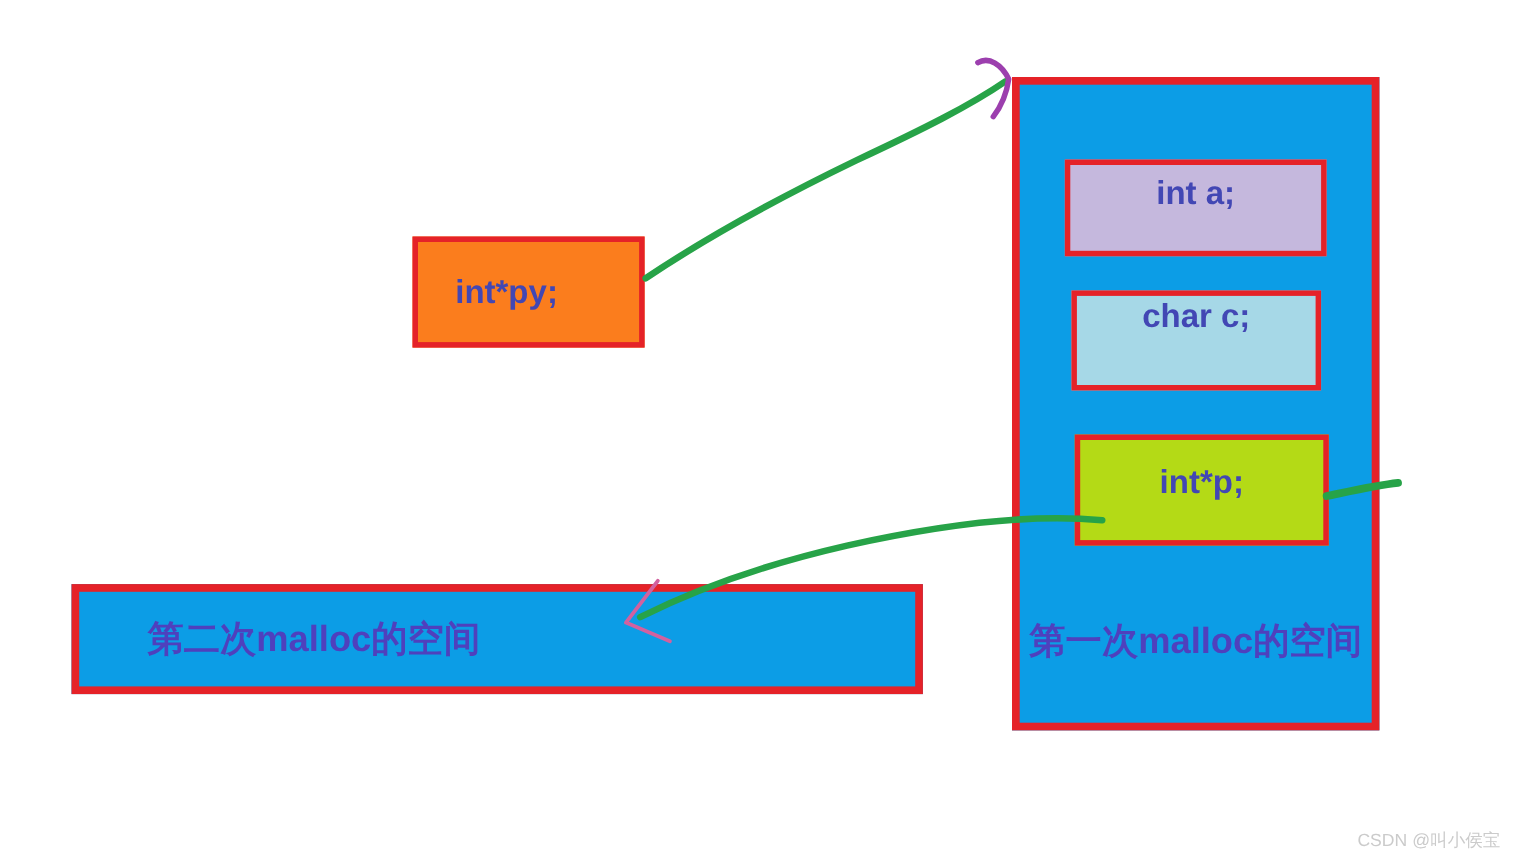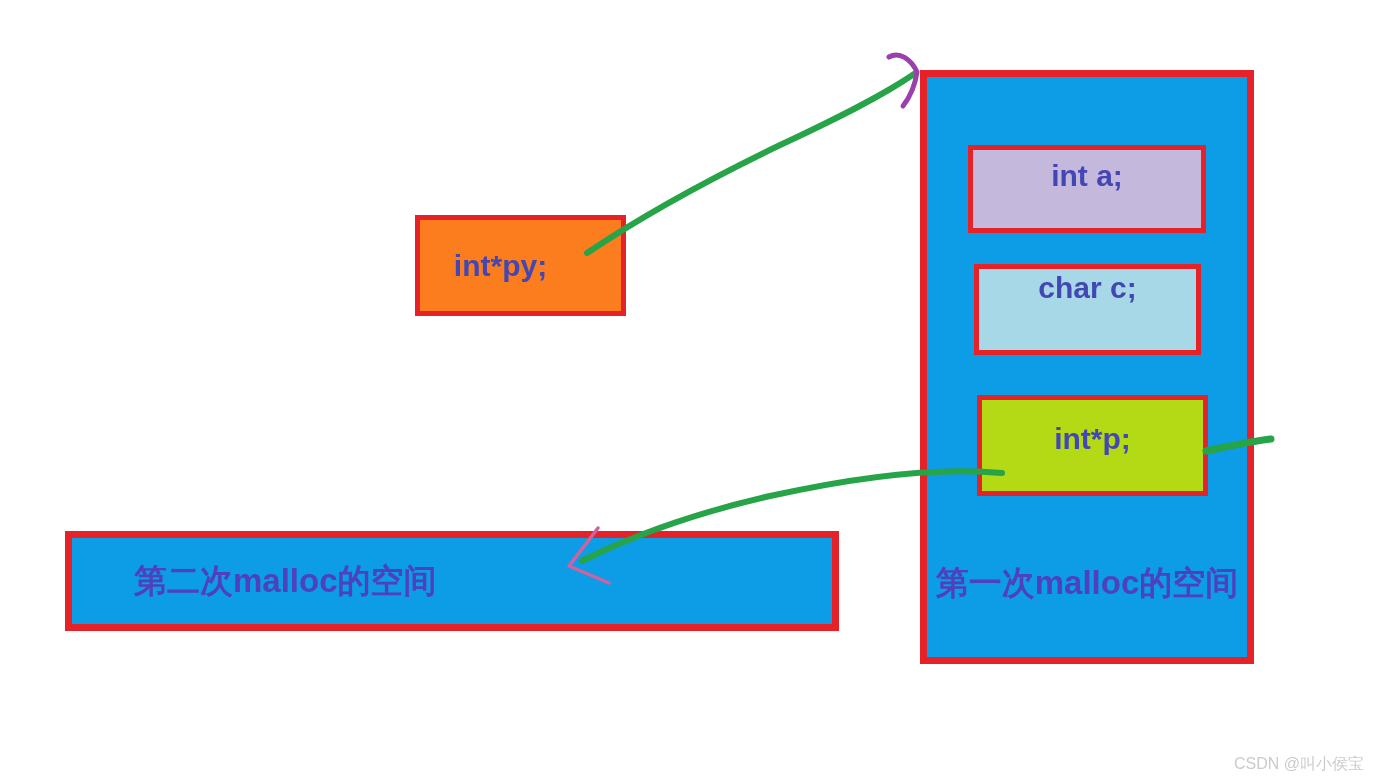--- a/index.html
+++ b/index.html
@@ -24,21 +24,20 @@
     left: 375px;
     top: 215px;
     width: 211px;
     height: 101px;
     background: var(--orange-fill);
     border: 5px solid var(--red-border);
     display: flex;
     align-items: center;
     justify-content: center;
     padding-right: 40px;
-    margin-left: 40px;
   }
   .code-label {
     font-size: 30px;
     font-weight: 700;
     color: var(--code-text);
     white-space: nowrap;
   }
   
   .first-malloc {
     left: 920px;

